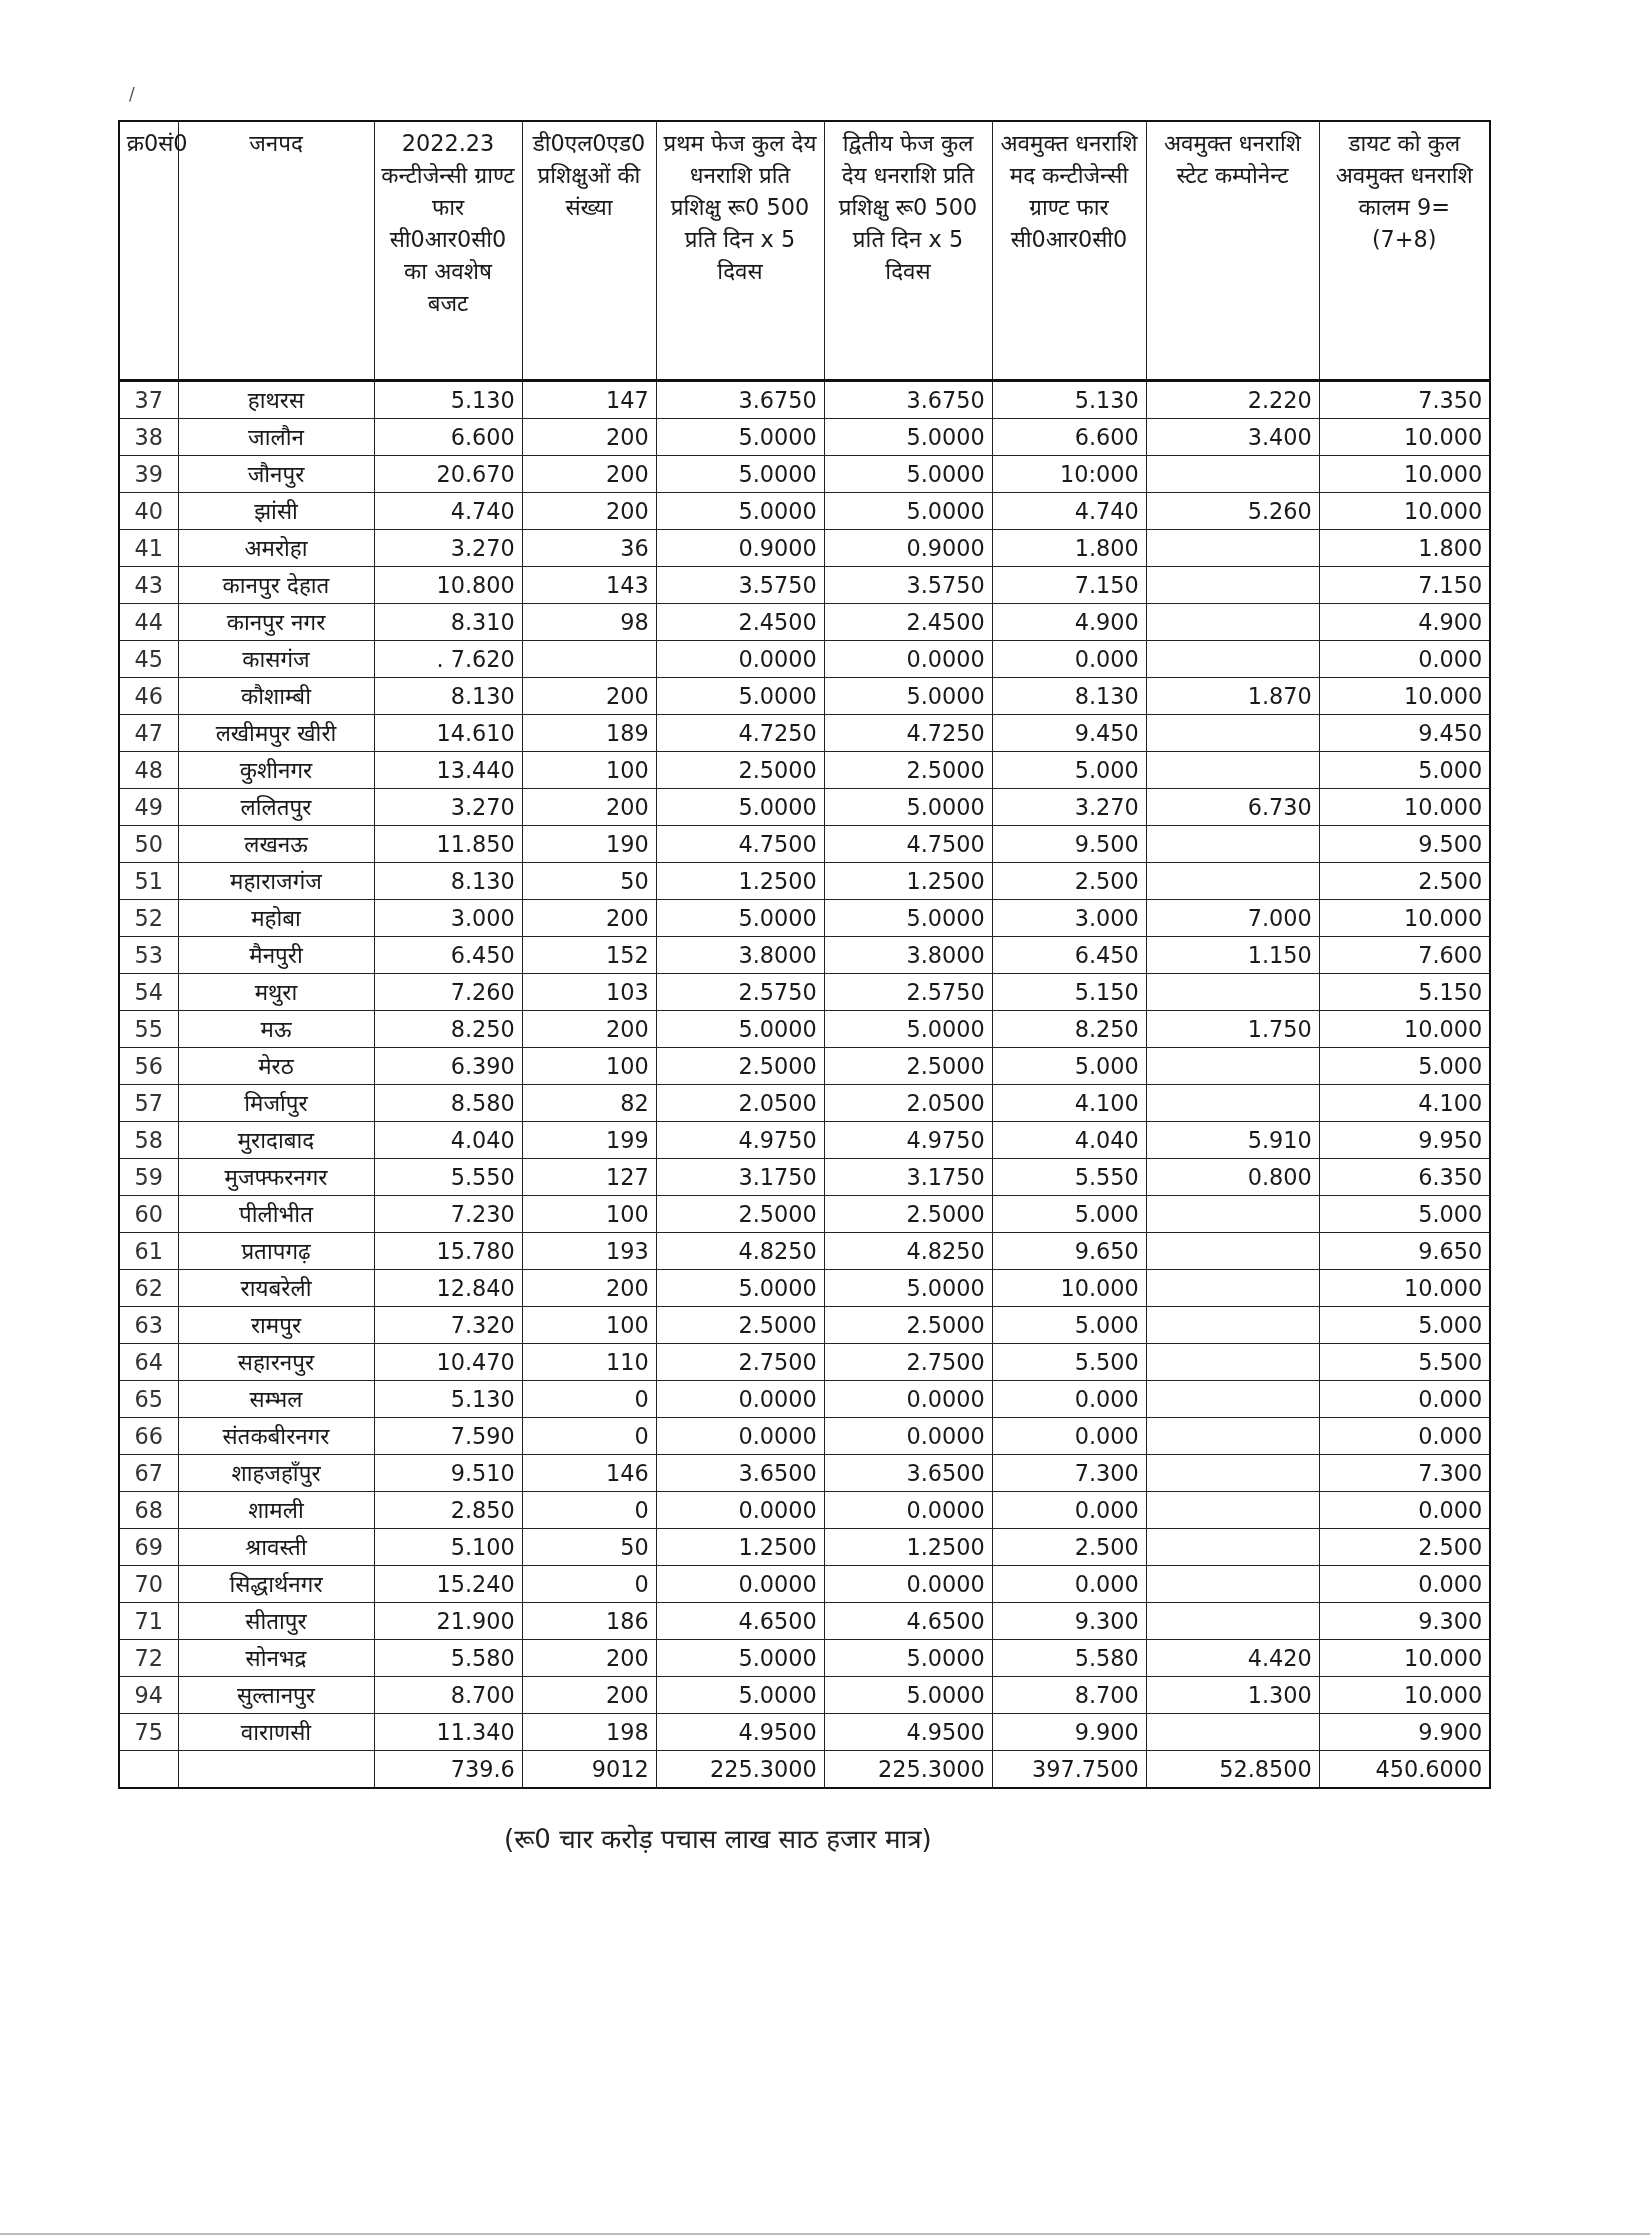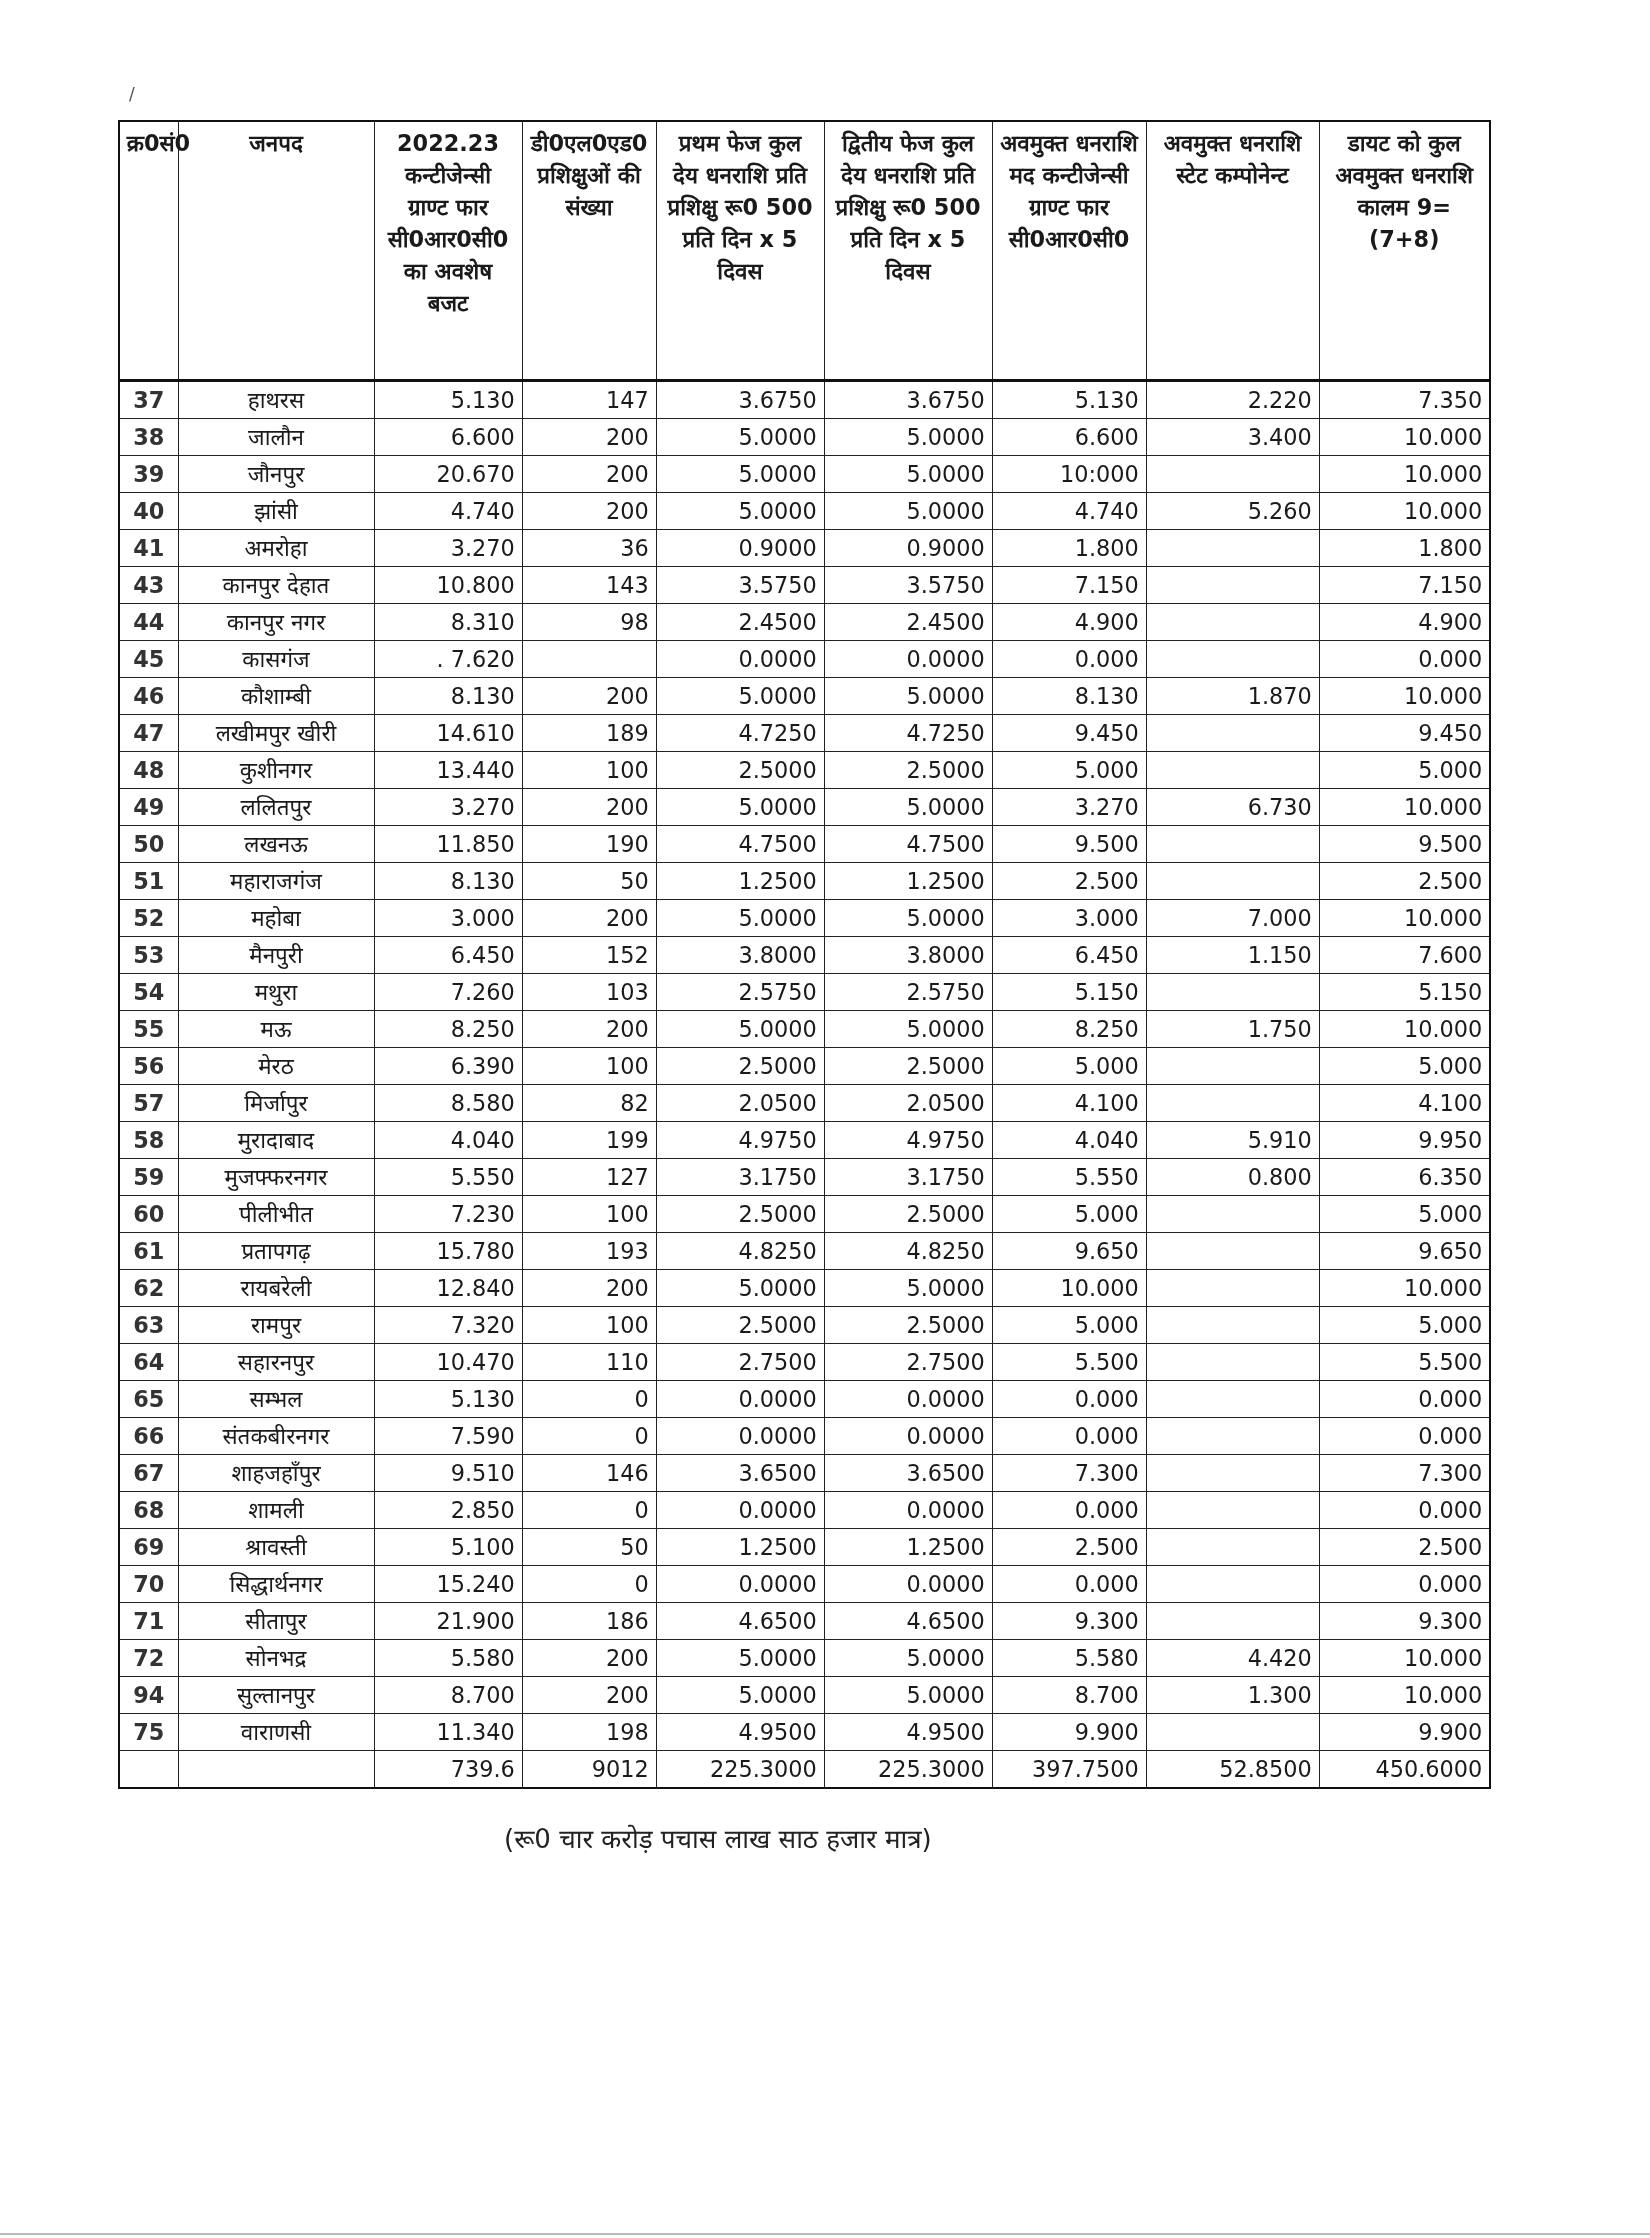--- a/index.html
+++ b/index.html
@@ -10,29 +10,29 @@
   .page-mark { position: absolute; left: 129px; top: 84px; font-size: 17px; color: #555; }
   table.sheet {
     position: absolute; left: 118px; top: 120px; width: 1371px;
     border-collapse: collapse; table-layout: fixed;
     border: 2.8px solid #111;
   }
   table.sheet th, table.sheet td {
     border: 1.1px solid #222; padding: 0 6.7px;
   }
   table.sheet thead th {
-    font-weight: bold; font-size: 22.4px; line-height: 32px;
+    font-weight: normal; font-size: 22.4px; line-height: 32px;
     vertical-align: top; text-align: center; height: 252px;
     border-bottom: 3.4px solid #111; padding-top: 4.5px;
   }
   table.sheet tbody td {
     height: 36px; font-size: 22.4px; vertical-align: middle;
     border-top: 1.7px solid #222; border-bottom: 1.7px solid #222;
   }
-  td.sn { text-align: center; font-size: 19px; color: #333; font-weight: bold; }
+  td.sn { text-align: center; font-size: 19px; color: #333; }
   td.dist { text-align: center; font-size: 21px; margin-left: 22px; }
   td.num { text-align: right; font-family: "DejaVu Sans", sans-serif; }
   tr.total td { font-weight: normal; font-size: 24.6px; height: 40px; border-bottom: 3.4px solid #111; border-top: 2.8px solid #111; }
   .amount-words {
     position: absolute; left: 504px; top: 1820px; font-size: 26px; color: #222;
   }
   .bottom-rule { position: absolute; left: 0; right: 0; top: 2233px; height: 1.7px; background: #bbb; }
 </style>
 </head>
 <body>

